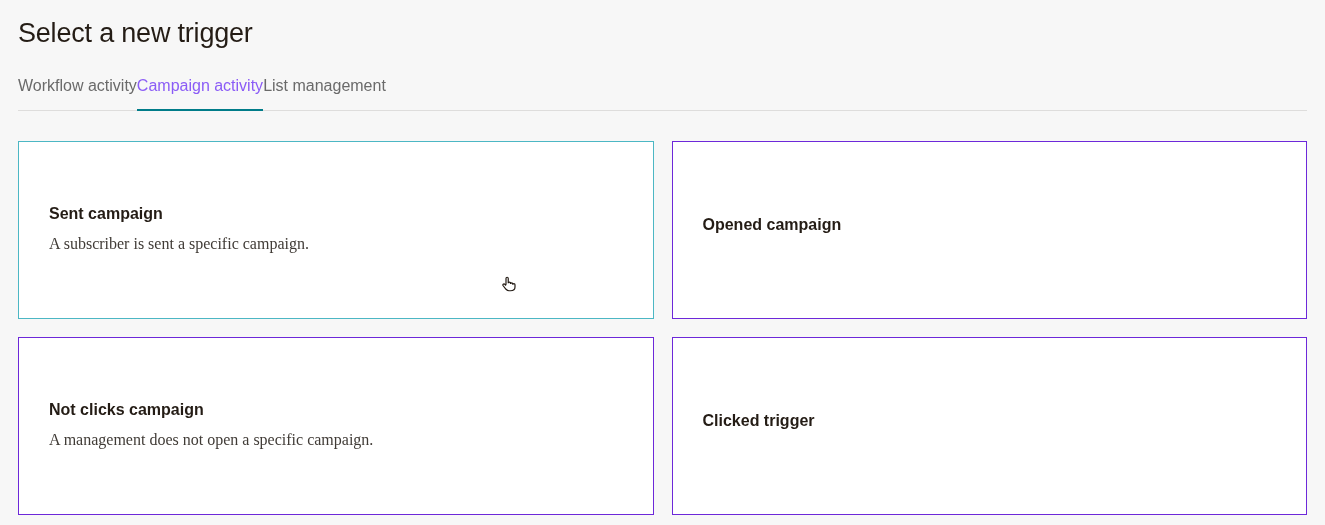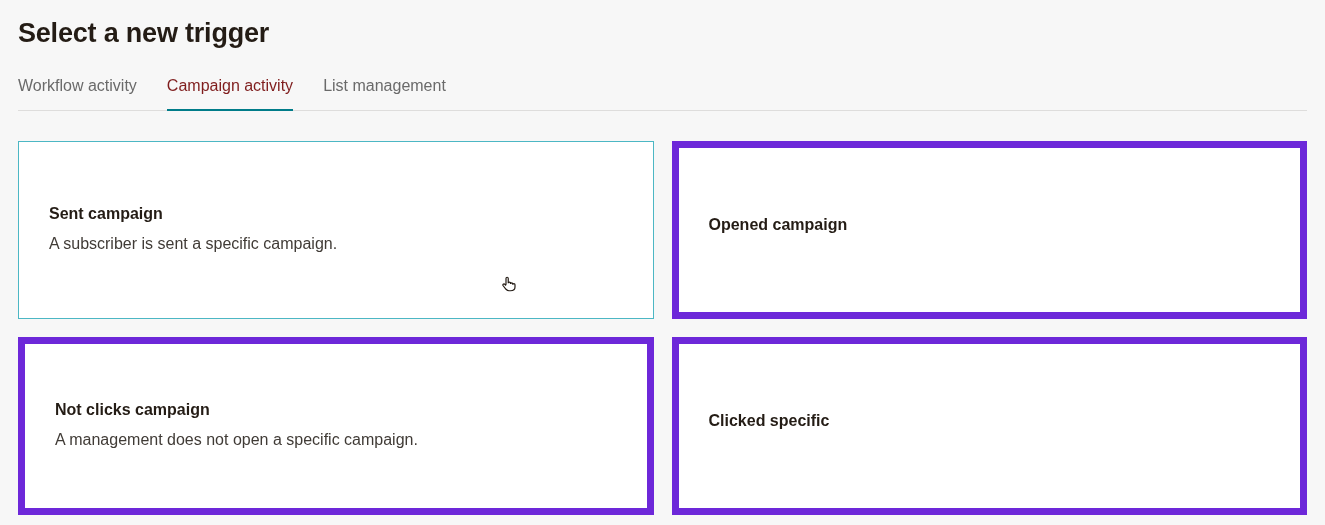--- a/index.html
+++ b/index.html
@@ -11,54 +11,53 @@
       font-family: -apple-system, BlinkMacSystemFont, "Segoe UI", Helvetica, Arial, sans-serif;
       background: #f7f7f7;
       width: 1325px;
       height: 525px;
       padding: 18px 18px 0 18px;
       color: #241c15;
       position: relative;
     }
     .page-title {
       font-size: 27px;
-      font-weight: 700;
+      font-weight: 400;
       color: #241c15;
       margin-bottom: 28px;
       letter-spacing: -0.2px;
     }
     .tabs {
       display: flex;
-      gap: 30px;
       border-bottom: 1px solid #dedddc;
       margin-bottom: 30px;
     }
     .tab {
       padding: 0 0 14px 0;
       font-size: 16px;
       color: #6a6a6a;
       cursor: pointer;
       border-bottom: 2px solid transparent;
       margin-bottom: -1px;
       font-weight: 400;
     }
     .tab.active {
-      color: #7f1d1d;
+      color: #8b5cf6;
       border-bottom-color: #007c89;
       font-weight: 400;
     }
     .cards {
       display: grid;
       grid-template-columns: 1fr 1fr;
       gap: 18px;
       row-gap: 18px;
     }
     .card {
       background: #ffffff;
-      border: 7px solid #6d28d9;
+      border: 1px solid #6d28d9;
       padding: 40px 30px 40px 30px;
       min-height: 178px;
       cursor: pointer;
       display: flex;
       flex-direction: column;
       justify-content: center;
     }
     .card.selected {
       border: 1px solid #4cb7c4;
     }
@@ -66,20 +65,21 @@
       font-size: 16px;
       font-weight: 600;
       color: #241c15;
       margin-bottom: 10px;
     }
     .card-desc {
       font-size: 16px;
       font-weight: 400;
       color: #403b36;
       line-height: 1.4;
+      font-family: Liberation Serif, serif;
     }
     .cursor {
       position: absolute;
       left: 500px;
       top: 275px;
       pointer-events: none;
     }
     .cursor svg {
       width: 18px;
       height: 18px;
@@ -105,21 +105,21 @@
     <div class="card-desc">A subscriber is sent a specific campaign.</div>
   </div>
   <div class="card">
     <div class="card-title">Opened campaign</div>
   </div>
   <div class="card">
     <div class="card-title">Not clicks campaign</div>
     <div class="card-desc">A management does not open a specific campaign.</div>
   </div>
   <div class="card">
-    <div class="card-title">Clicked specific</div>
+    <div class="card-title">Clicked trigger</div>
   </div>
 </div>
 
 <div class="cursor">
   <svg viewBox="0 0 24 24">
     <path d="M8 13 V4.5 a1.5 1.5 0 0 1 3 0 V11 a1.5 1.5 0 0 1 3 0 v1 a1.5 1.5 0 0 1 3 0 v1 a1.5 1.5 0 0 1 3 0 v3 c0 3 -2 5 -6 5 h-2 c-2 0 -3 -1 -4 -2 l-4 -5 a1.5 1.5 0 0 1 2 -2 l2 2"></path>
   </svg>
 </div>
 
 </body></html>

